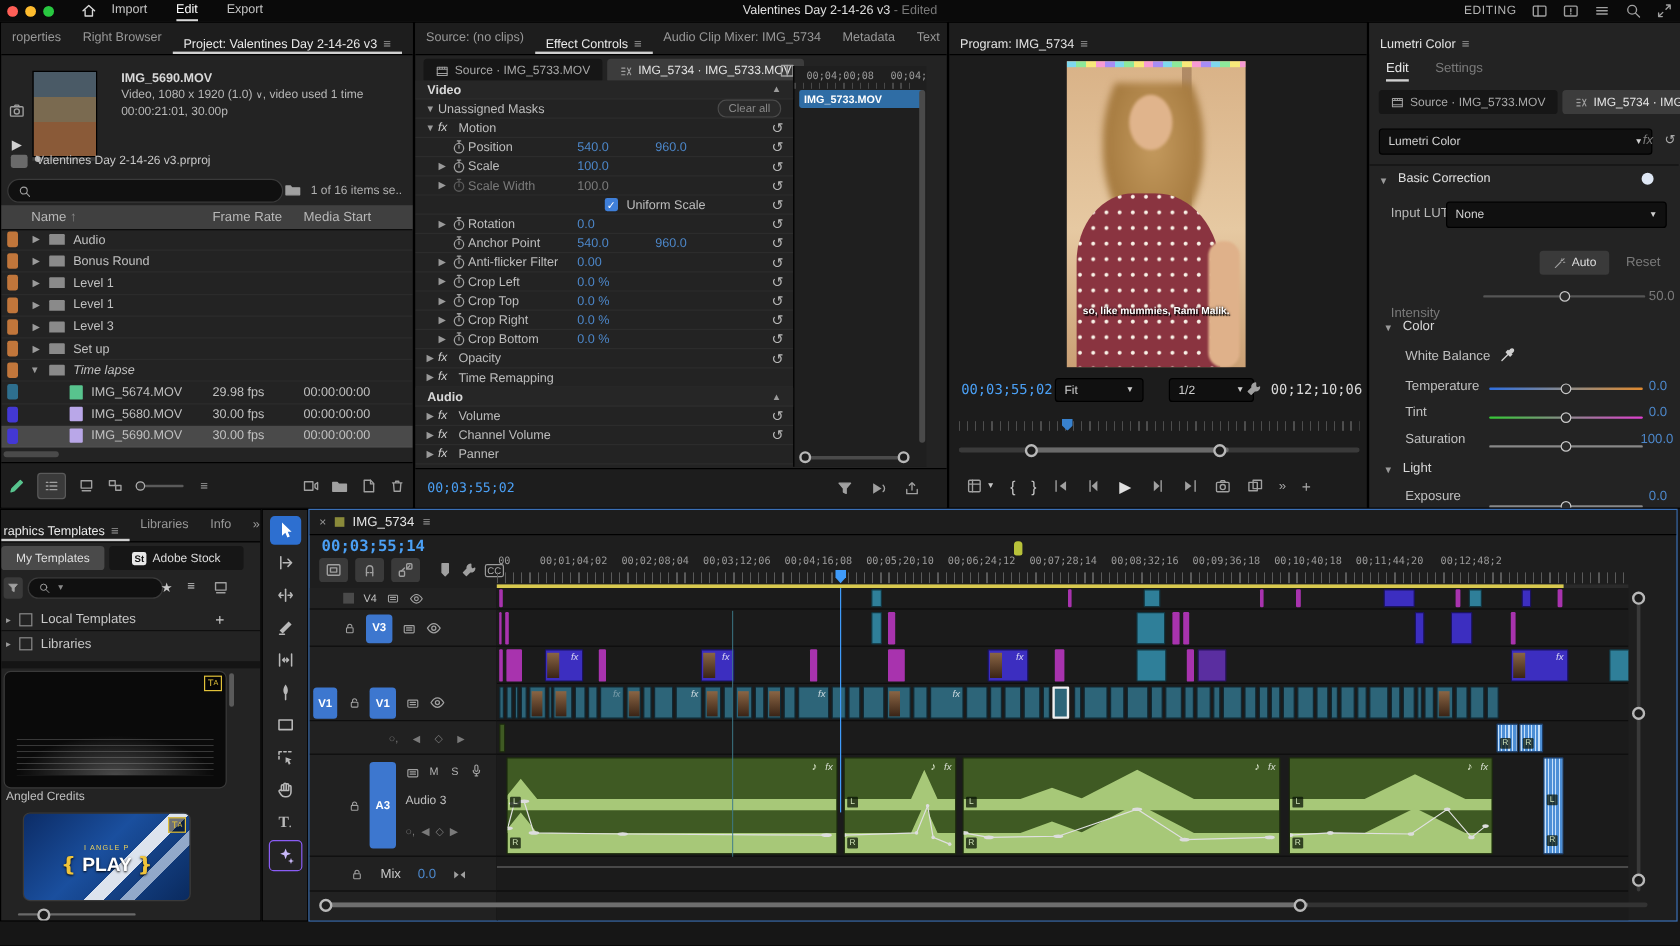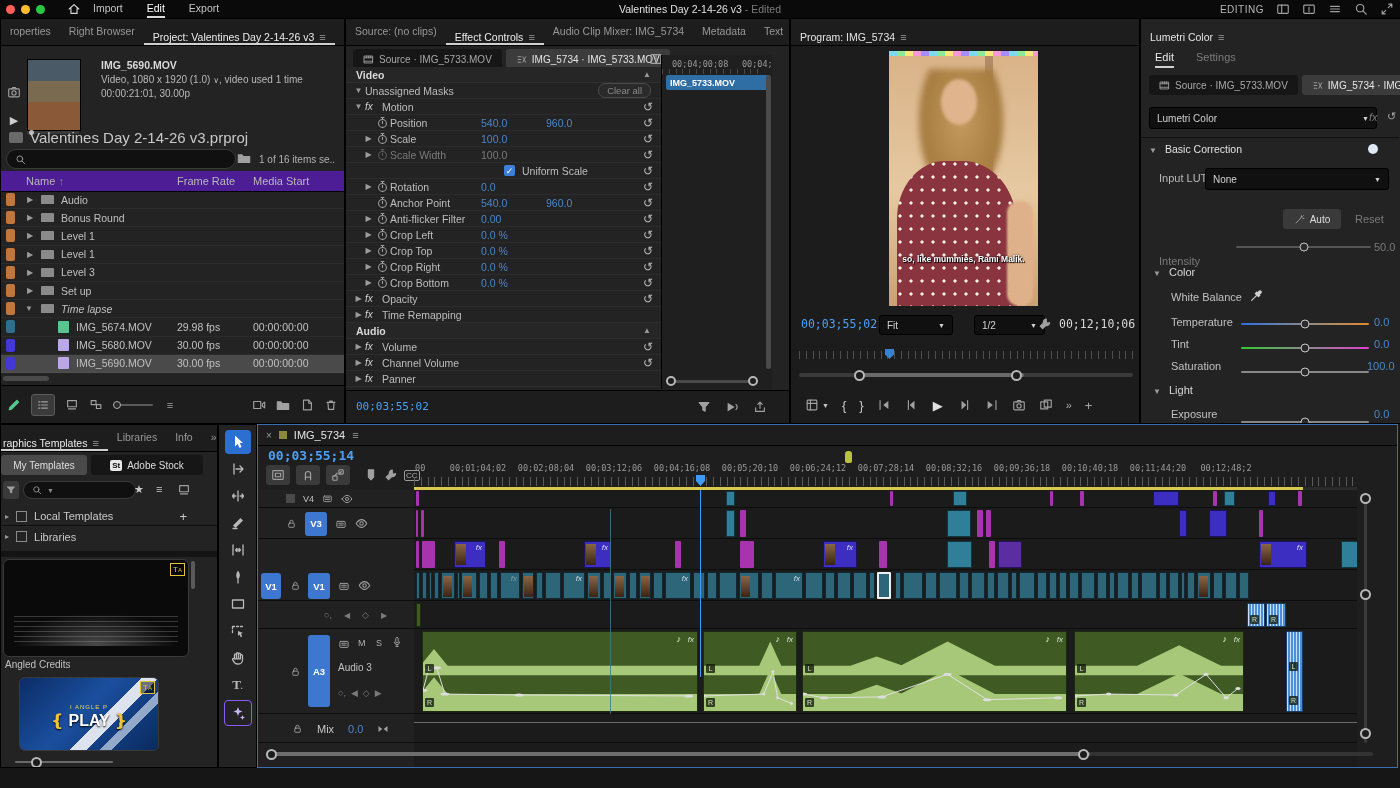--- a/index.html
+++ b/index.html
@@ -153,37 +153,37 @@
     <span class="ic abs" style="left:6px;top:94px;color:#d0d0d0">▶</span>
     <div class="abs" style="left:26px;top:40px;width:52px;height:70px;background:linear-gradient(180deg,#4a5a66 0 30%,#7a6a50 30% 60%,#8a5a38 60%);border:1px solid #000"></div>
     <div class="abs" style="left:26px;top:112px;width:52px;height:3px;background:#3a3a3a">
         <span style="position:absolute;left:2px;top:-1px;width:5px;height:5px;border-radius:50%;background:#b8b8b8"></span>
       </div>
     <div class="abs" style="left:100px;top:40px;font-size:10.5px;color:#d8d8d8;font-weight:bold">IMG_5690.MOV</div>
     <div class="abs" style="left:100px;top:55px;font-size:10px;color:#b8b8b8"><span>Video, 1080 x 1920 (1.0)</span> <span style="font-size:8px">∨</span><span>, video used 1 time</span></div>
     <div class="abs" style="left:100px;top:69px;font-size:10px;color:#b8b8b8">00:00:21:01, 30.00p</div>
     <div class="abs" style="left:8px;top:110px;display:flex;align-items:center;gap:7px">
       <span style="width:14px;height:11px;background:#6a6a6a;border-radius:2px;display:inline-block"></span>
-      <span style="font-size:15px">Valentines Day 2-14-26 v3.prproj</span>
+      <span style="font-size:10px">Valentines Day 2-14-26 v3.prproj</span>
     </div>
     <div class="searchbox abs" style="left:5px;top:130px;width:212px;height:18px">
       <span class="ic" style="width:11px;height:11px">
           <svg viewBox="0 0 16 16" fill="none" stroke="currentColor" stroke-width="1.3" stroke-linecap="round" stroke-linejoin="round">
             <circle cx="7" cy="7" r="4.2"></circle>
             <path d="M10.2 10.2L14 14"></path>
           </svg>
         </span>
     </div>
     <span class="ic abs" style="left:236px;top:132px">
         <svg viewBox="0 0 16 16" fill="currentColor" stroke="currentColor" stroke-width="1.3" stroke-linecap="round" stroke-linejoin="round">
           <path d="M1.5 4.5h4.2l1.4 1.8h7.4V13h-13z"></path>
         </svg>
       </span>
     <div class="abs" style="left:258px;top:135px;font-size:10px;color:#b0b0b0">1 of 16 items se..</div>
-    <div class="abs" style="left:0;top:152px;width:343px;height:20px;border-bottom:1px solid #000;background:#4c1d95">
+    <div class="abs" style="left:0;top:152px;width:343px;height:20px;border-bottom:1px solid #000;background:#404040">
       <span class="abs" style="left:25px;top:4px;color:#b8b8b8"><span>Name</span> <span style="color:#8a8a8a">↑</span></span>
       <span class="abs" style="left:176px;top:4px;color:#b8b8b8">Frame Rate</span>
       <span class="abs" style="left:252px;top:4px;color:#b8b8b8">Media Start</span>
     </div>
     <div class="abs" id="bin-rows" style="left:0;top:172px;width:343px;height:183px;overflow:hidden">
         <div class="prow">
           <span class="chip" style="background: rgb(193, 118, 59);"></span>
           <span class="exp" style="left: 26px;">▶</span>
           <span style="position: absolute; left: 40px; width: 13px; height: 9px; background: rgb(138, 138, 138); border-radius: 1px 1px 0px 0px;"></span>
           <span class="lbl" style="left: 60px;">Audio</span>

